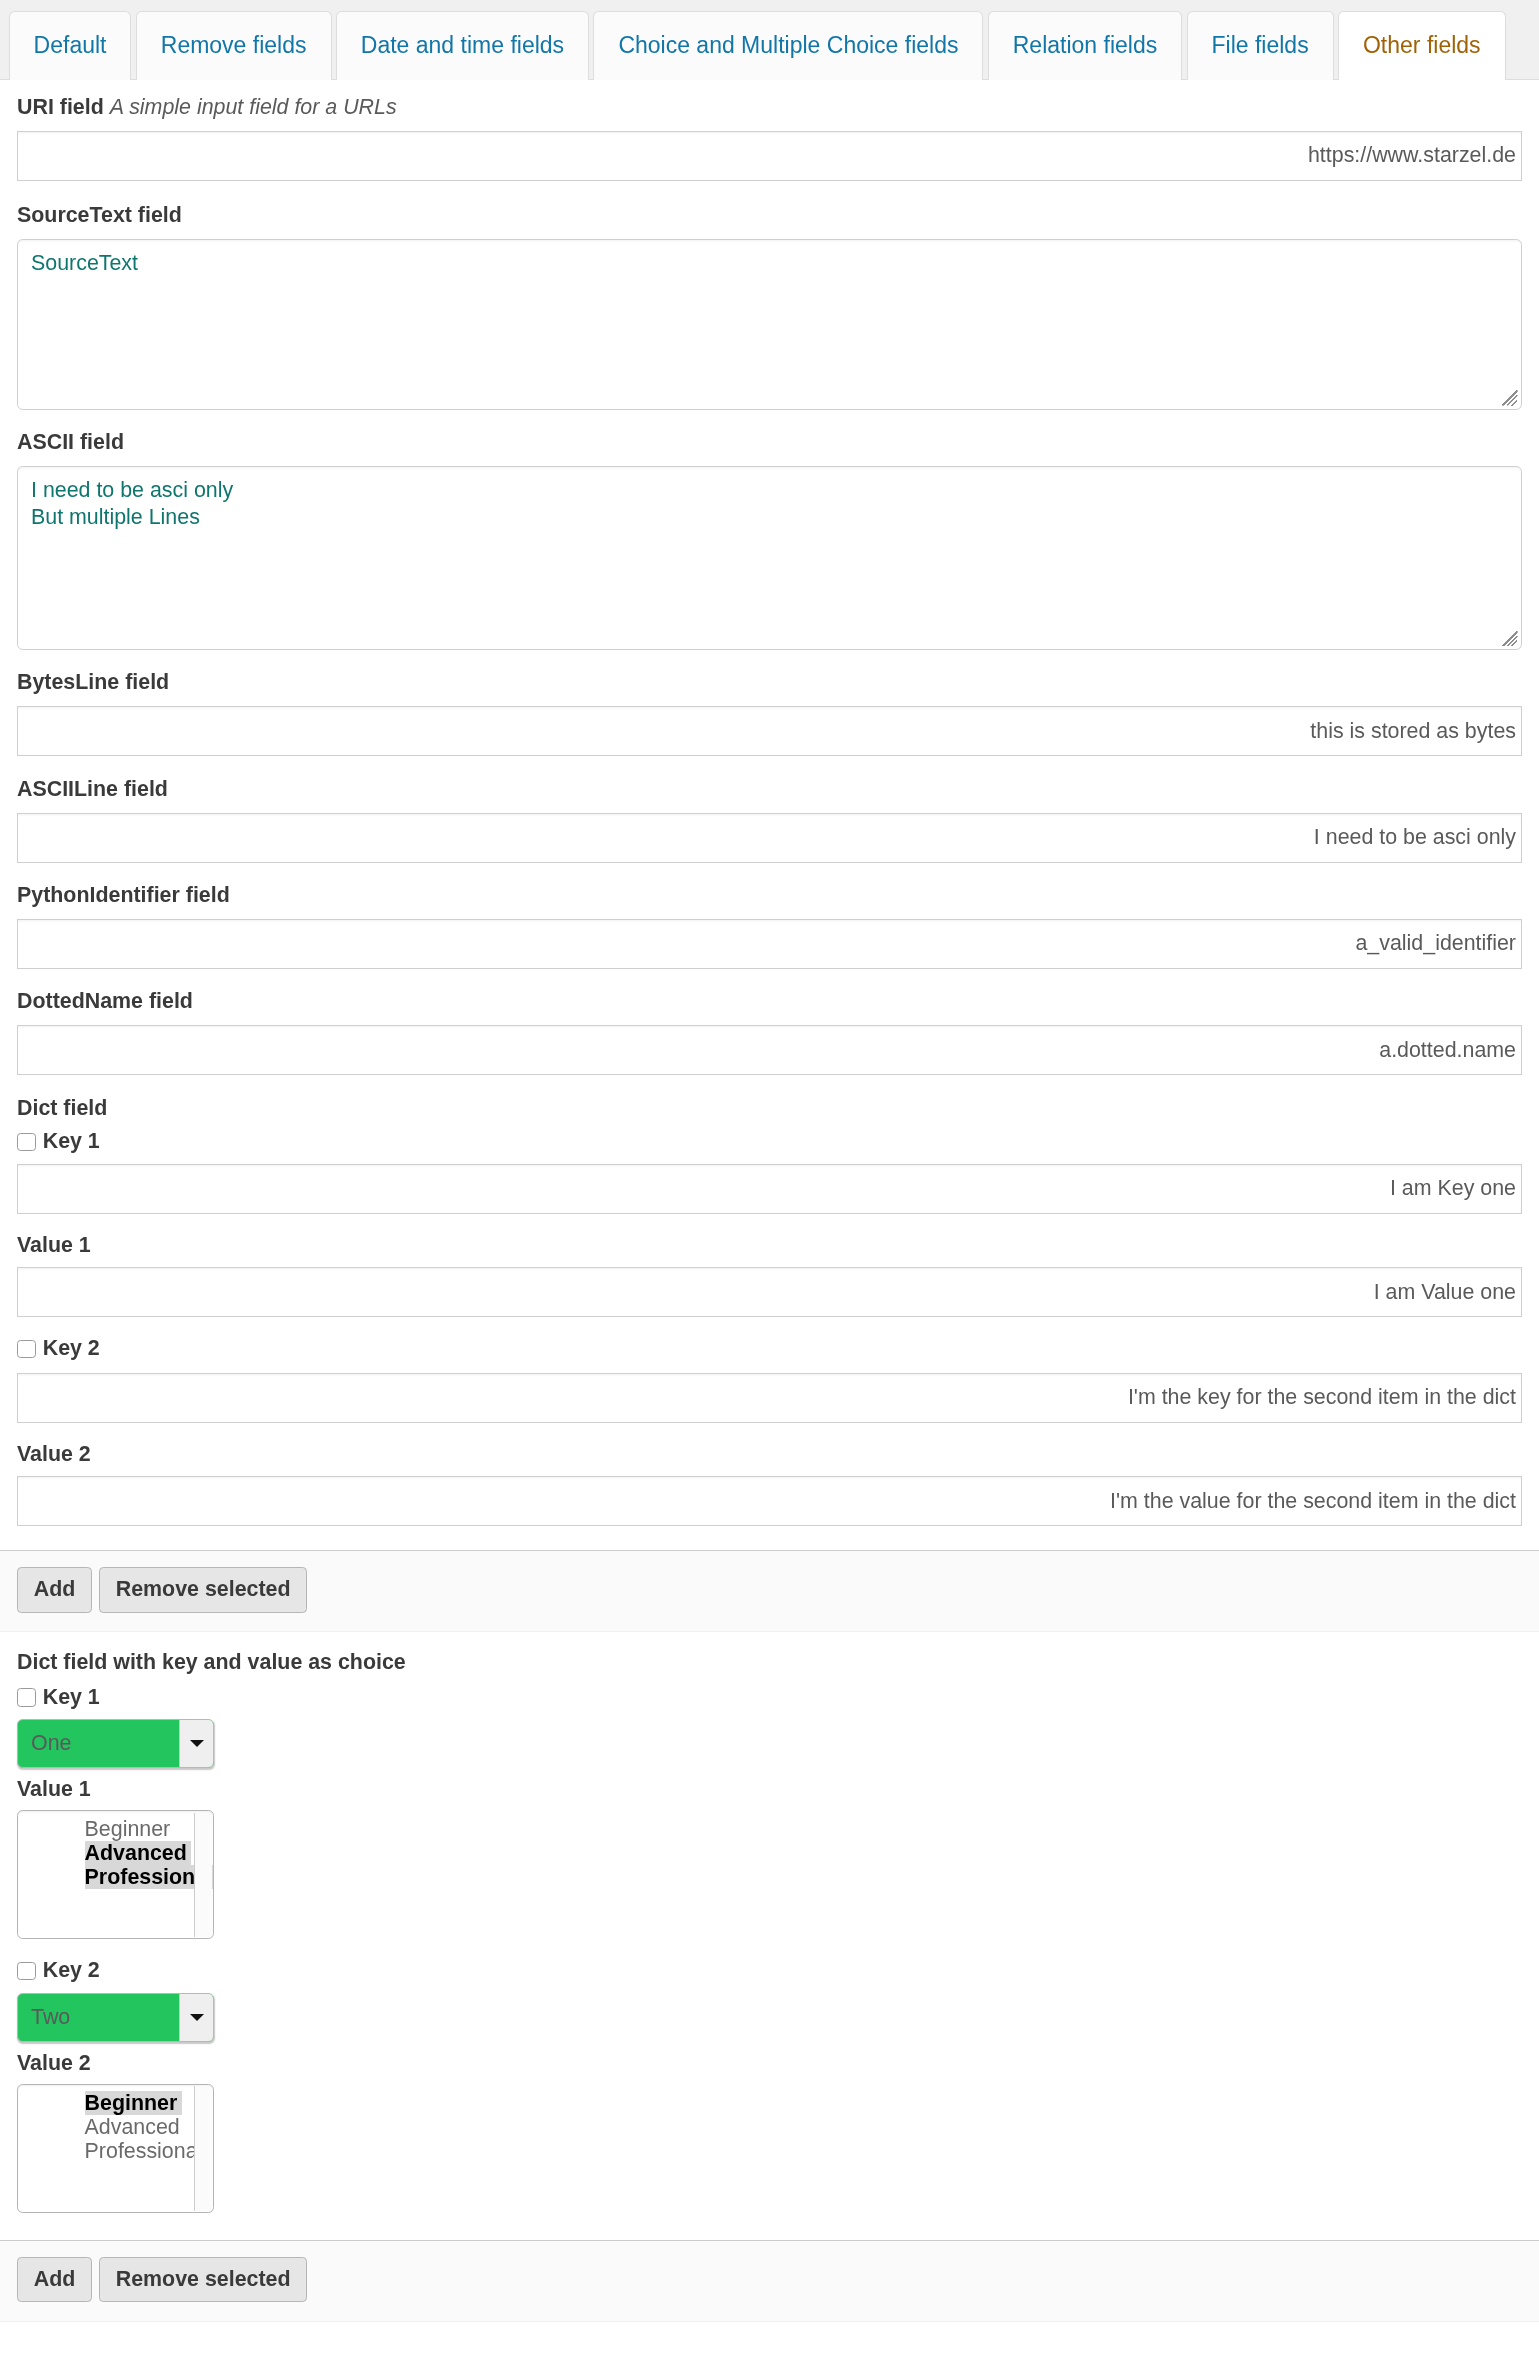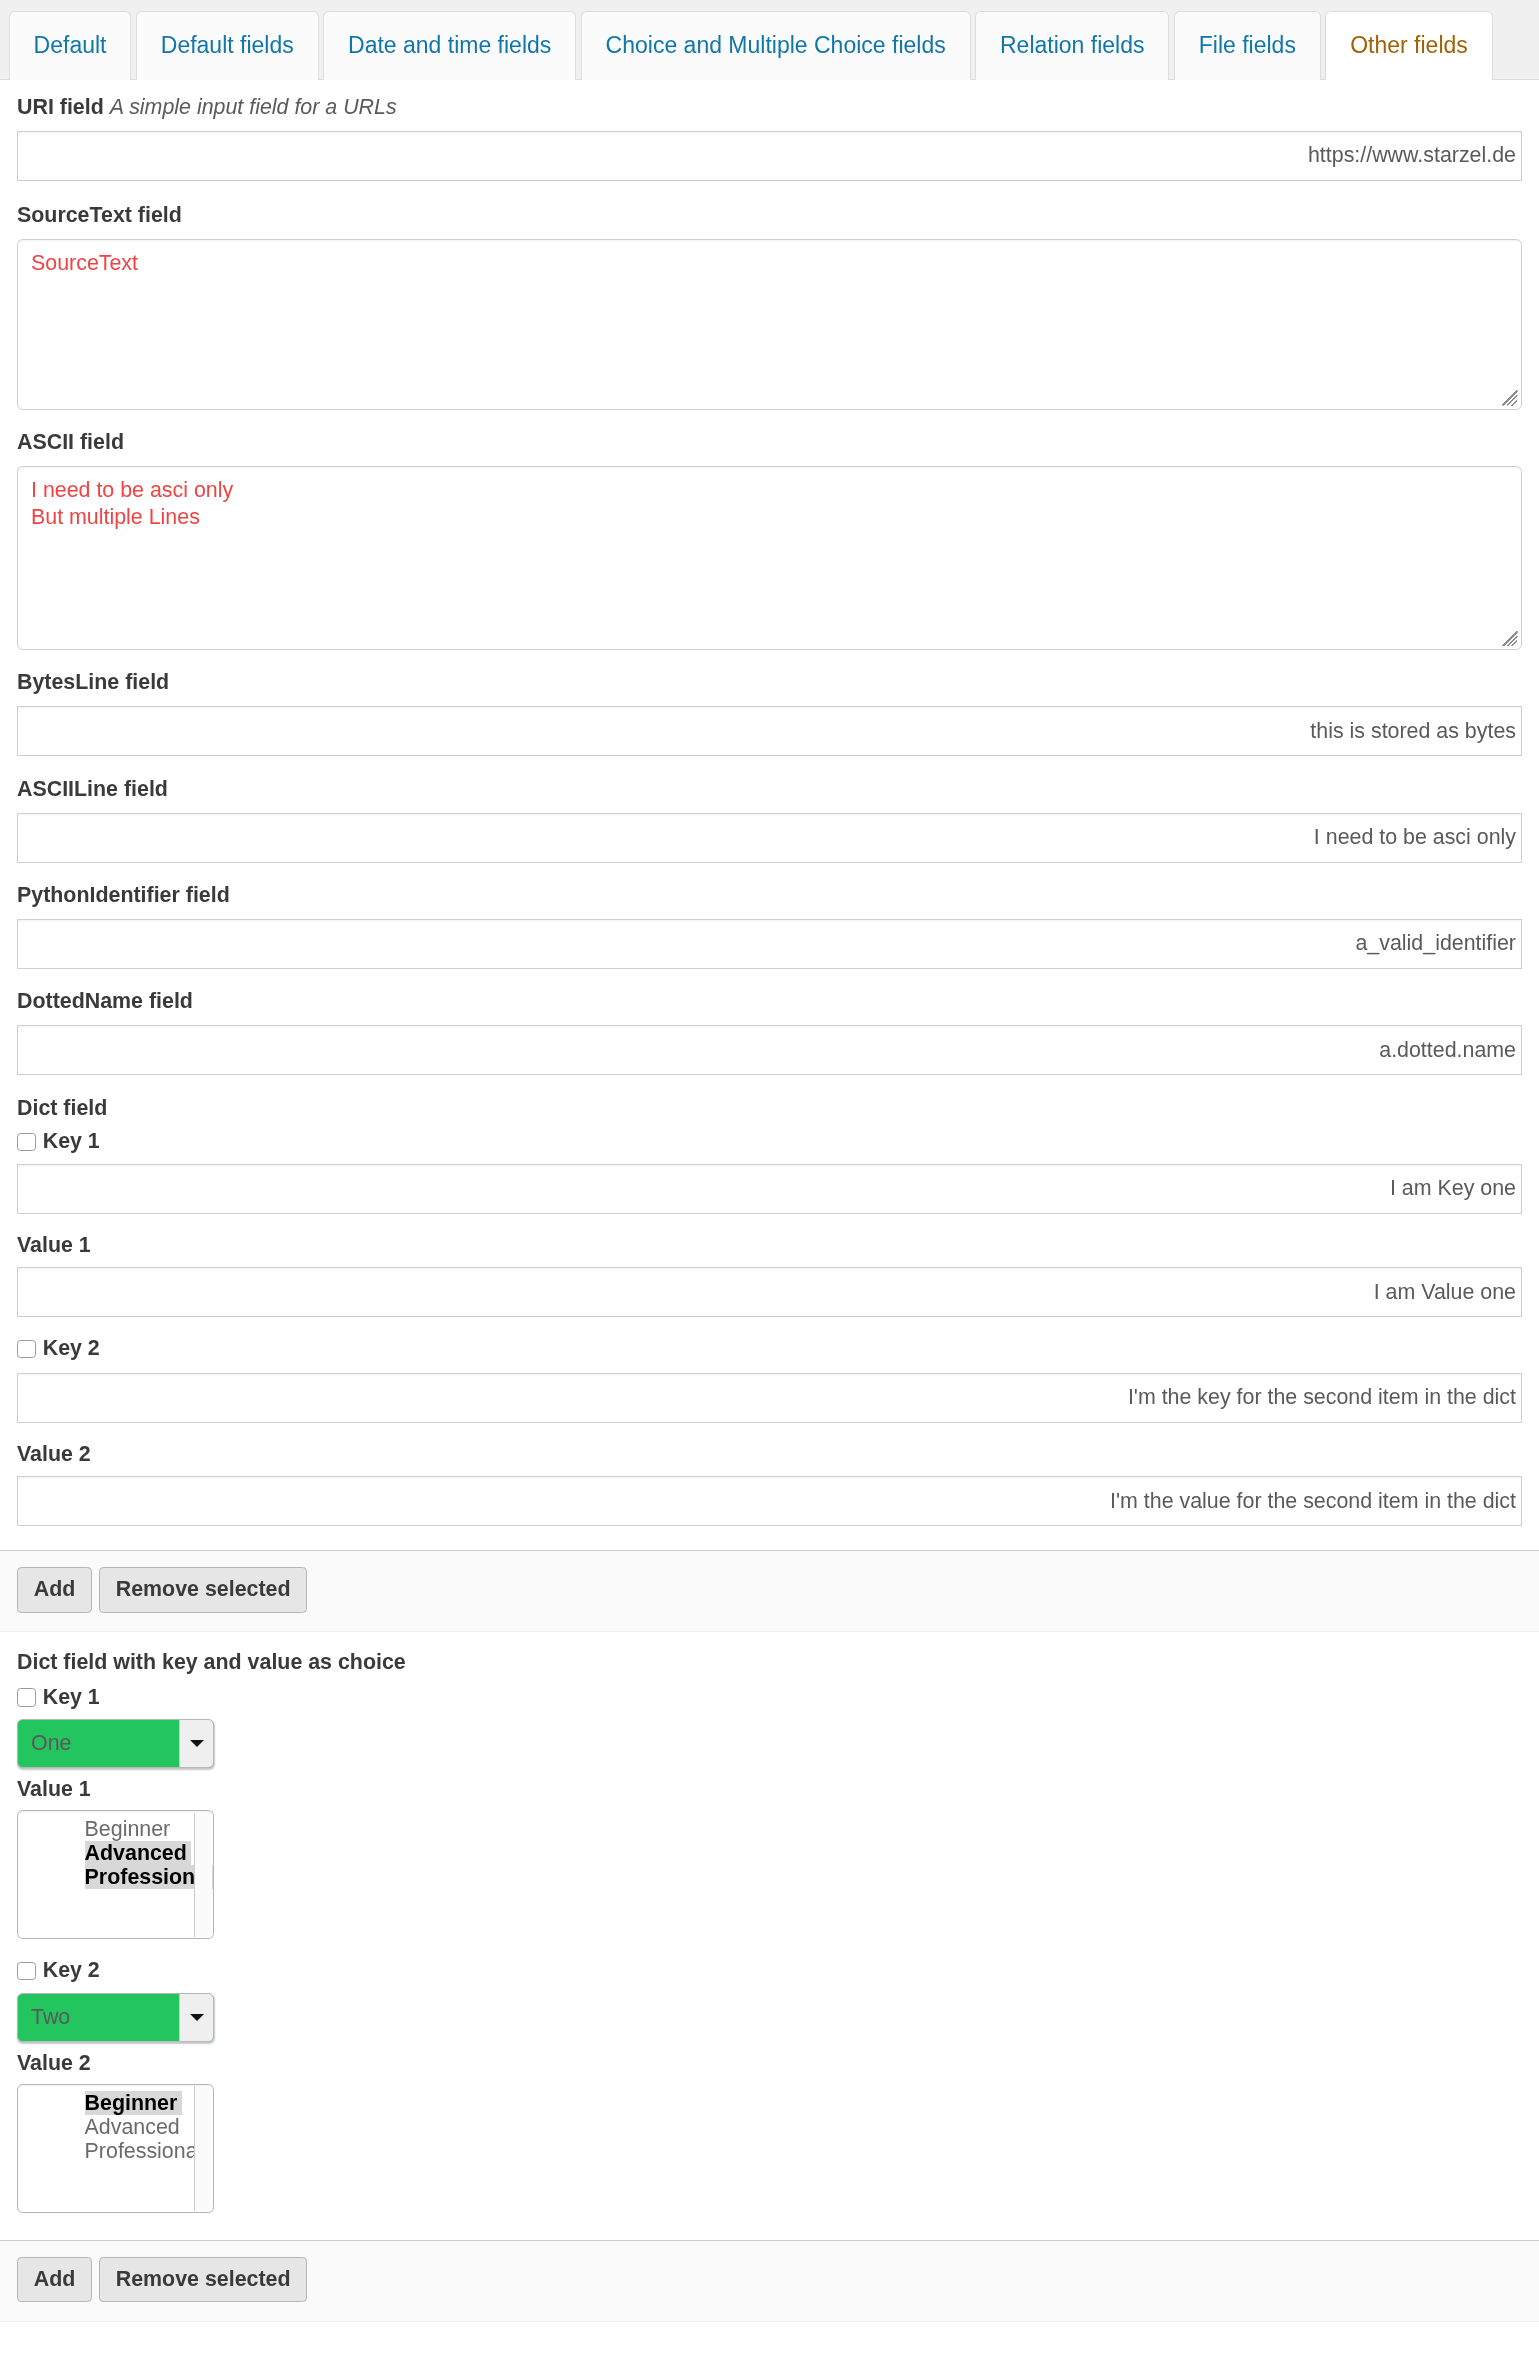--- a/index.html
+++ b/index.html
@@ -100,21 +100,21 @@
   }
   .txtarea {
     display: block;
     box-sizing: border-box;
     width: 1505px;
     border: 1.4px solid #cfcfcf;
     border-radius: 5.7px;
     background: #ffffff;
     font-family: "Liberation Sans", sans-serif;
     font-size: 21.4px;
-    color: #ef4444;
+    color: #0f766e;
     padding: 10px 13px;
     outline: none;
     resize: none;
     line-height: 1.28;
     box-shadow: inset 0 1.4px 1.4px rgba(0,0,0,0.045);
     position: relative;
   }
   .ta-wrap { position: relative; width: 1505px; }
   .ta-grip {
     position: absolute;
@@ -255,21 +255,21 @@
     padding: 10px 15.7px;
     line-height: 1.1;
     cursor: pointer;
   }
 </style>
 </head>
 <body>
 
 <div class="tabbar">
   <div class="tab">Default</div>
-  <div class="tab">Default fields</div>
+  <div class="tab">Remove fields</div>
   <div class="tab">Date and time fields</div>
   <div class="tab">Choice and Multiple Choice fields</div>
   <div class="tab">Relation fields</div>
   <div class="tab">File fields</div>
   <div class="tab active">Other fields</div>
 </div>
 
 <div class="content">
 
   <div class="field-block" style="padding-top:15.7px;">

